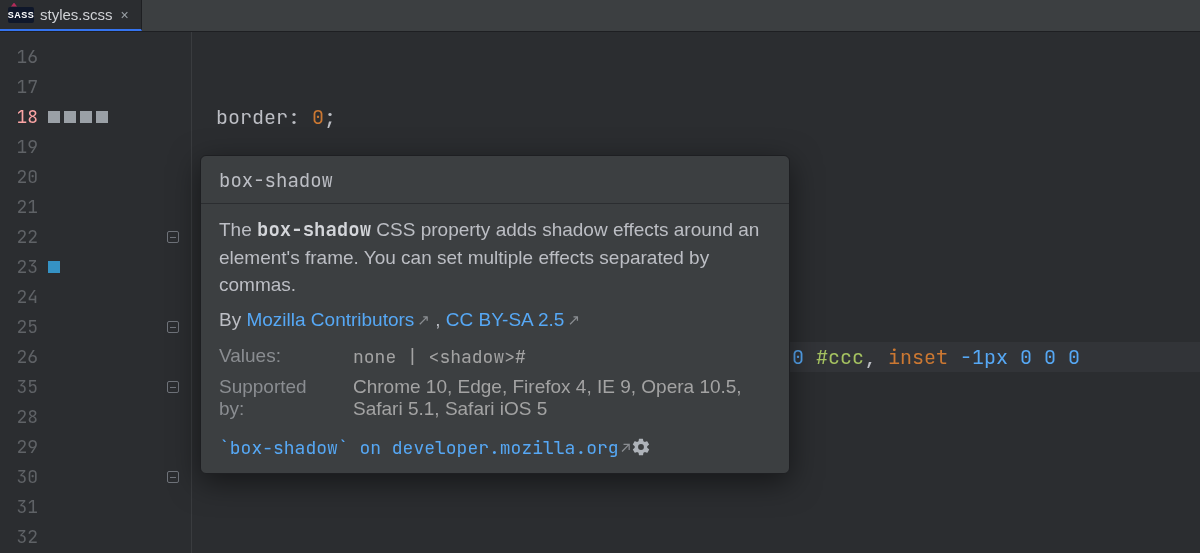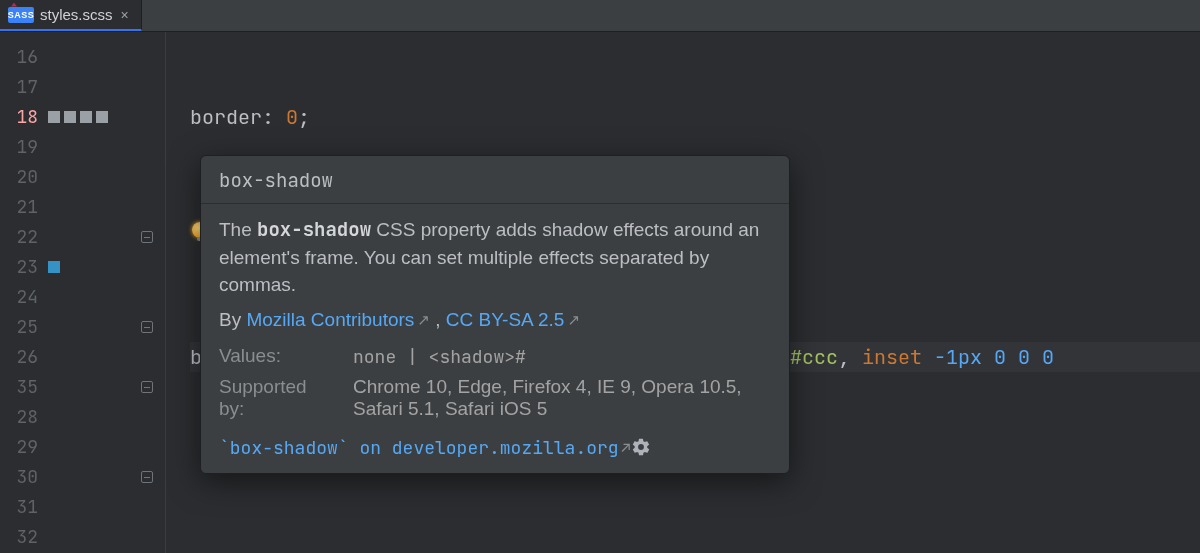--- a/index.html
+++ b/index.html
@@ -26,21 +26,21 @@
     gap: 6px;
     padding: 0 10px 0 8px;
     background: #4e5254;
     border-right: 1px solid #1e1f22;
     color: #d0d2d6;
     font-size: 15px;
   }
   .tab.active { background: #2b2d30; border-bottom: 2px solid #3574f0; }
   .tab .icon-sass {
     width: 26px; height: 16px;
-    background: #3b82f6;
+    background: #0f172a;
     color: #fff;
     font-size: 9px;
     font-weight: 700;
     display: flex; align-items: center; justify-content: center;
     border-radius: 2px;
     position: relative;
     letter-spacing: 0.5px;
   }
   .tab .icon-sass::before{
     content:"";
@@ -53,21 +53,21 @@
   
   .editor {
     display: flex;
     height: calc(553px - 32px);
     font-family: "JetBrains Mono","Fira Code",Consolas,monospace;
     font-size: 20px;
     line-height: 30px;
     position: relative;
   }
   .gutter {
-    width: 166px;
+    width: 192px;
     background: #2b2d30;
     padding-top: 10px;
     border-right: 1px solid #3a3c3f;
     position: relative;
   }
   .gline {
     height: 30px;
     display: flex;
     align-items: center;
     padding-right: 10px;

